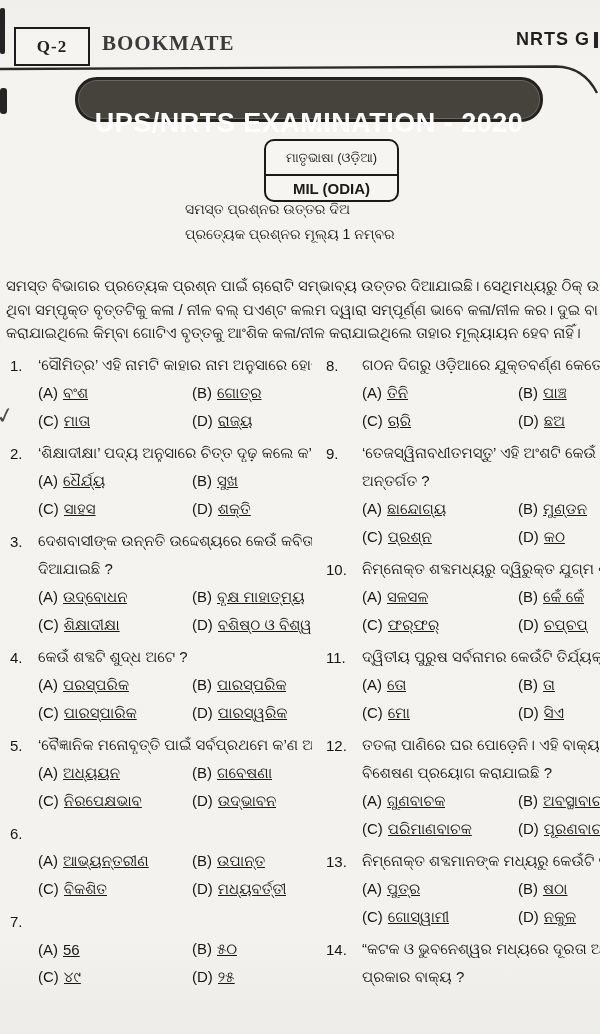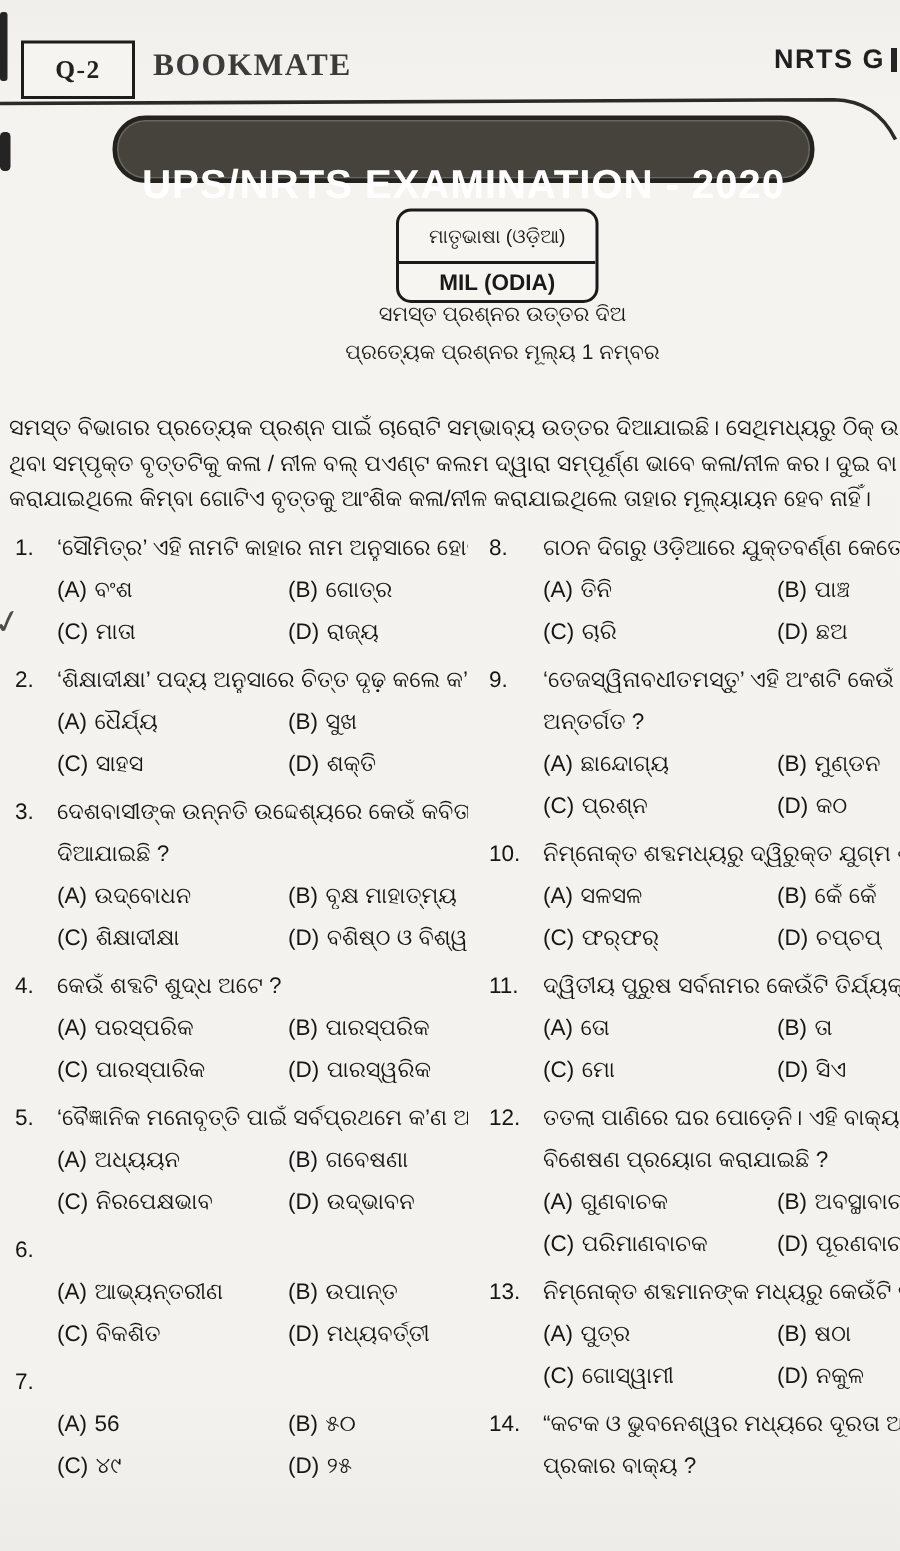--- a/index.html
+++ b/index.html
@@ -53,21 +53,21 @@
   }
   .subject-row1 {
     height: 33px; border-bottom: 2px solid #1a1a1a;
     display: flex; align-items: center; justify-content: center;
     font-size: 13px; white-space: nowrap; overflow: hidden;
   }
   .subject-row2 {
     height: 24px; display: flex; align-items: center; justify-content: center;
     font-weight: bold; font-size: 15px; white-space: nowrap;
   }
-  .note { position: absolute; left: 185px; width: 300px; text-align: center; font-size: 14px; white-space: nowrap; }
+  .note { position: absolute; left: 185px; width: 300px; text-align: left; font-size: 14px; white-space: nowrap; }
   .note1 { top: 201px; }
   .note2 { top: 226px; }
 
   
   .instructions { position: absolute; left: 6px; top: 274px; width: 600px; font-size: 15px; line-height: 23.5px; color: #141414; }
   .instructions > div { white-space: nowrap; overflow: hidden; }
 
   
   .col { position: absolute; top: 351px; font-size: 15px; color: #161616; }
   .col-left  { left: 10px;  width: 302px; }
@@ -75,21 +75,21 @@
   .q { margin-bottom: 4px; }
   .q-line, .opt-row { display: flex; align-items: center; height: 28px; white-space: nowrap; }
   .q-num { flex: 0 0 28px; overflow: hidden; }
   .col-right .q-num { flex: 0 0 36px; }
   .q-text { flex: 1 1 auto; overflow: hidden; }
   .opt-cell { display: flex; overflow: hidden; }
   .opt-cell.a { flex: 0 0 154px; }
   .col-right .opt-cell.a { flex: 0 0 156px; }
   .opt-cell.b { flex: 1 1 auto; }
   .opt-label { margin-right: 5px; flex: 0 0 auto; }
-  .opt-text { overflow: hidden; }
+  .opt-text { overflow: hidden; text-decoration: underline; }
 
   
   .art { position: absolute; background: #242424; }
   .art-strip-tl { left: 0; top: 8px; width: 5px; height: 46px; border-radius: 2px; }
   .art-blob-l { left: 0; top: 88px; width: 7px; height: 26px; border-radius: 3px; }
   .art-bar-tr { left: 594px; top: 32px; width: 4px; height: 16px; }
   .checkmark {
     position: absolute; left: -4px; top: 403px; font-size: 22px; color: #4c4c4c;
     transform: rotate(-12deg); font-family: "DejaVu Sans", sans-serif;
   }

